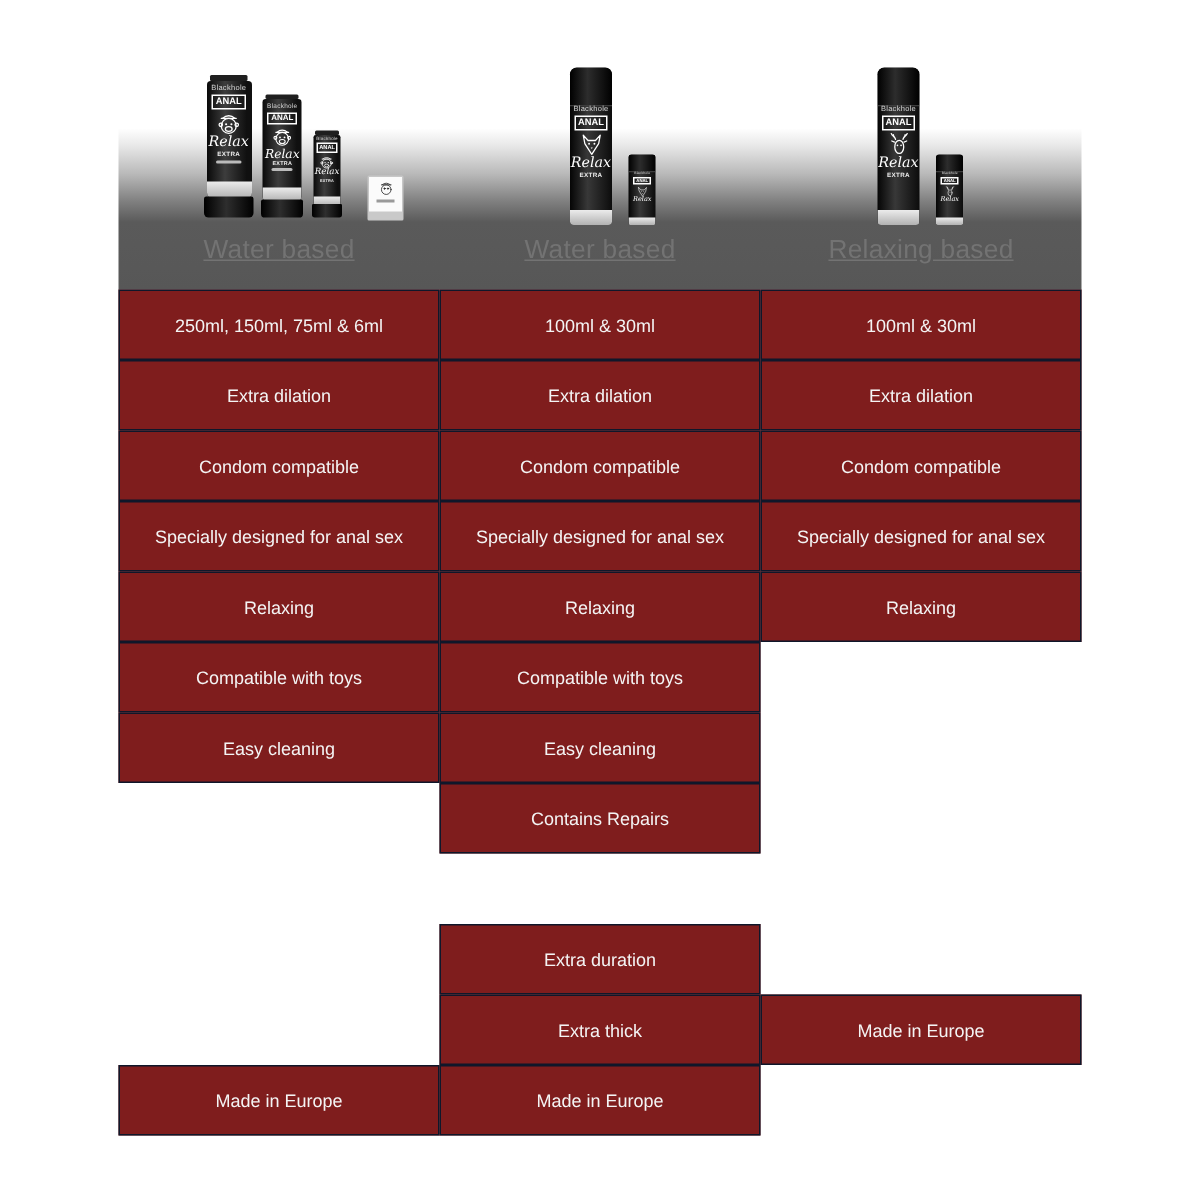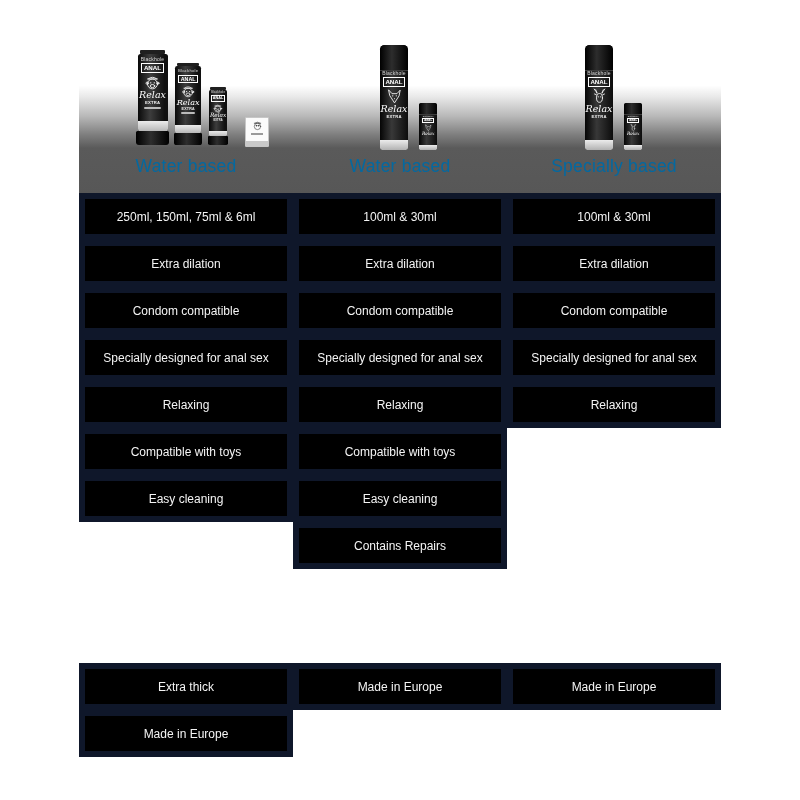--- a/index.html
+++ b/index.html
@@ -6,26 +6,26 @@
   .stage{position:relative;width:800px;height:800px;background:#ffffff;overflow:hidden;
          font-family:"Liberation Sans","DejaVu Sans",sans-serif;}
 
   
   .grad{position:absolute;left:79px;top:86px;width:642px;height:107px;z-index:1;
         background:linear-gradient(to bottom,#fefefe 0%,#e9e9e9 10%,#b9b9b9 28%,#808080 45%,#5a5a5a 58%,#575757 100%);}
 
   
   .headers{position:absolute;left:79px;top:140px;width:642px;height:53px;display:flex;z-index:3;}
   .hcell{width:214px;display:flex;align-items:center;justify-content:center;
-         color:#0369a1;font-size:17.5px;letter-spacing:.2px;}
+         color:#737373;font-size:17.5px;letter-spacing:.2px;text-decoration:underline;}
 
   
   .grid{position:absolute;left:79px;top:193px;width:642px;z-index:2;display:grid;
         grid-template-columns:repeat(3,214px);grid-auto-rows:47px;}
-  .cell{background:#000000;border:6px solid #0f172a;display:flex;align-items:center;justify-content:center;
+  .cell{background:#7f1d1d;border:1px solid #0f172a;display:flex;align-items:center;justify-content:center;
         color:#f4f4f4;font-size:12px;text-align:center;padding:0 6px;box-sizing:border-box;}
   .cell.empty{background:transparent;border:none;}
 
   
   .pgroup{position:absolute;top:45px;height:105px;z-index:4;text-align:right;}
   .pgroup,.pgroup *{box-sizing:border-box;}
 
   
   .tube{position:absolute;bottom:5px;display:flex;flex-direction:column;align-items:center;}
   .t1{font-size:10px;left:8px;}
@@ -212,21 +212,21 @@
           <circle class="fill" cx="13.7" cy="12.5" r=".8"></circle>
       </svg>
       <div class="script">Relax</div>
       <div class="silver"></div>
     </div>
   </div>
 
   <div class="headers">
     <div class="hcell">Water based</div>
     <div class="hcell">Water based</div>
-    <div class="hcell">Specially based</div>
+    <div class="hcell">Relaxing based</div>
   </div>
 
   <div class="grid" id="grid">
       <div class="cell">250ml, 150ml, 75ml &amp; 6ml</div>
       <div class="cell">100ml &amp; 30ml</div>
       <div class="cell">100ml &amp;  30ml</div>
       <div class="cell">Extra dilation</div>
       <div class="cell">Extra dilation</div>
       <div class="cell">Extra dilation</div>
       <div class="cell">Condom compatible</div>
@@ -244,20 +244,21 @@
       <div class="cell">Easy cleaning</div>
       <div class="cell">Easy cleaning</div>
       <div class="cell empty"></div>
       <div class="cell empty"></div>
       <div class="cell">Contains Repairs</div>
       <div class="cell empty"></div>
       <div class="cell empty"></div>
       <div class="cell empty"></div>
       <div class="cell empty"></div>
       <div class="cell empty"></div>
+      <div class="cell">Extra duration</div>
       <div class="cell empty"></div>
       <div class="cell empty"></div>
       <div class="cell">Extra thick</div>
       <div class="cell">Made in Europe</div>
       <div class="cell">Made in Europe</div>
       <div class="cell">Made in Europe</div>
     </div>
 
 </div>
 

